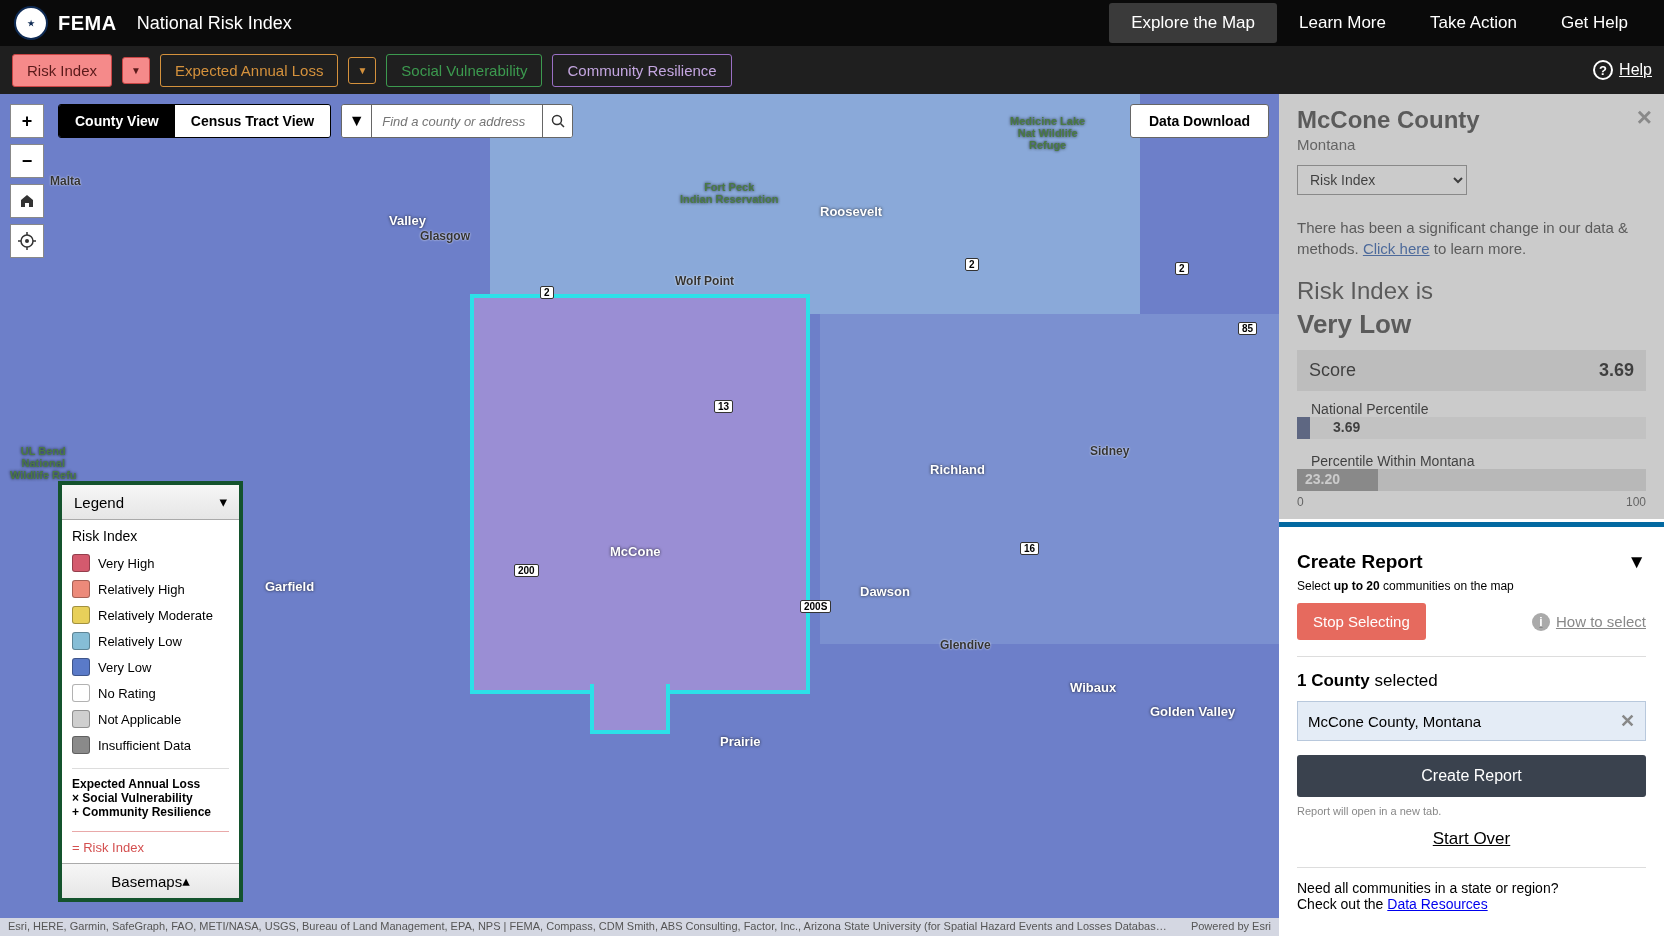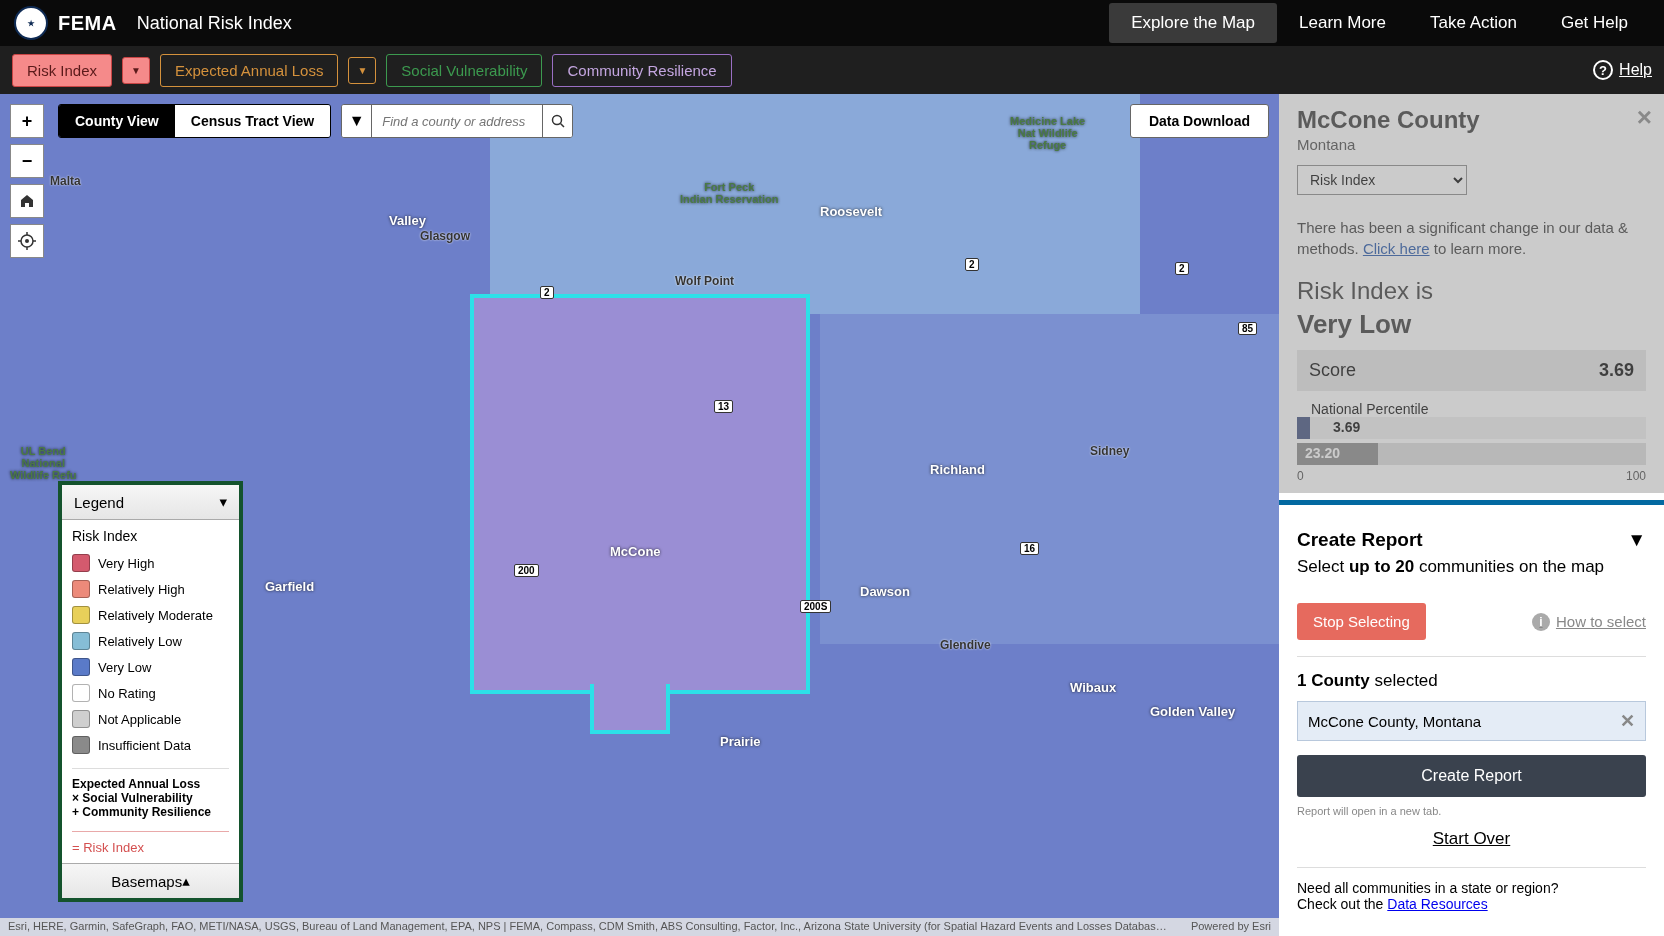--- a/index.html
+++ b/index.html
@@ -84,21 +84,21 @@
 .sb-score-row { margin:0 18px; padding:10px 12px; background:#e6e6e6; display:flex; justify-content:space-between; font-size:18px;}
 .sb-pct { padding:10px 14px 0 14px; margin:0 18px;font-size:14px;}
 .sb-bar-inner{margin:0 18px;}
 .sb-bar-track { height:22px; background:#eee; position:relative; margin-bottom:4px;}
 .sb-bar-fill { position:absolute; left:0; top:0; bottom:0; background:#3a4a7a;}
 .sb-bar-label { position:absolute; left:36px; top:2px; font-size:14px; font-weight:bold;}
 .sb-bar-scale{display:flex;justify-content:space-between;margin:4px 18px 10px;font-size:12px;color:#444;}
 
 .report-panel { background:#fff; border-top:5px solid #0369a1; padding:24px 18px; z-index:2; position:relative; margin-top:auto;}
 .rp-hdr { display:flex; justify-content:space-between; align-items:center; font-size:19px; font-weight:bold; margin-bottom:6px;}
-.rp-sub { font-size:17px; margin-bottom:26px;}
+.rp-sub { font-size:12px; margin-bottom:10px;}
 .rp-sub b{font-weight:bold;}
 .rp-row { display:flex; justify-content:space-between; align-items:center; margin-bottom:16px;}
 .stop-btn { background:#e66a5e; color:#fff; padding:10px 16px; border-radius:3px; font-size:15px; cursor:pointer; border:none;}
 .howto { color:#888; font-size:15px; text-decoration:underline; display:flex; align-items:center; gap:6px; cursor:pointer;}
 .howto-i{width:18px;height:18px;border-radius:50%;background:#aaa;color:#fff;display:flex;align-items:center;justify-content:center;font-size:12px;font-weight:bold;}
 .sel-count { font-size:17px; margin-bottom:10px;}
 .sel-item { background:#e4ecf6; border:1px solid #b8c8dc; padding:8px 10px; display:flex; justify-content:space-between; align-items:center; font-size:15px; margin-bottom:14px;}
 .sel-x { color:#888; font-size:18px; cursor:pointer; font-weight:bold;}
 .create-btn { width:100%; background:#3a424e; color:#fff; padding:12px; font-size:16px; border:none; border-radius:3px; cursor:pointer; margin-bottom:8px;}
 .rp-note { font-size:11px; color:#888; margin-bottom:12px;}
@@ -294,20 +294,21 @@
         <span>Score</span>
         <b>3.69</b>
       </div>
       <div class="sb-pct">National Percentile</div>
       <div class="sb-bar-inner">
         <div class="sb-bar-track">
           <div class="sb-bar-fill" style="width:3.69%;"></div>
           <div class="sb-bar-label">3.69</div>
         </div>
       </div>
+      <div class="sb-pct">Percentile Within Montana</div>
       <div class="sb-bar-inner">
         <div class="sb-bar-track" style="background:#ddd;">
           <div class="sb-bar-fill" style="width:23.2%;background:#888;"></div>
           <div class="sb-bar-label" style="color:#fff;left:8px;">23.20</div>
         </div>
       </div>
       <div class="sb-bar-scale">
         <span>0</span>
         <span>100</span>
       </div>

